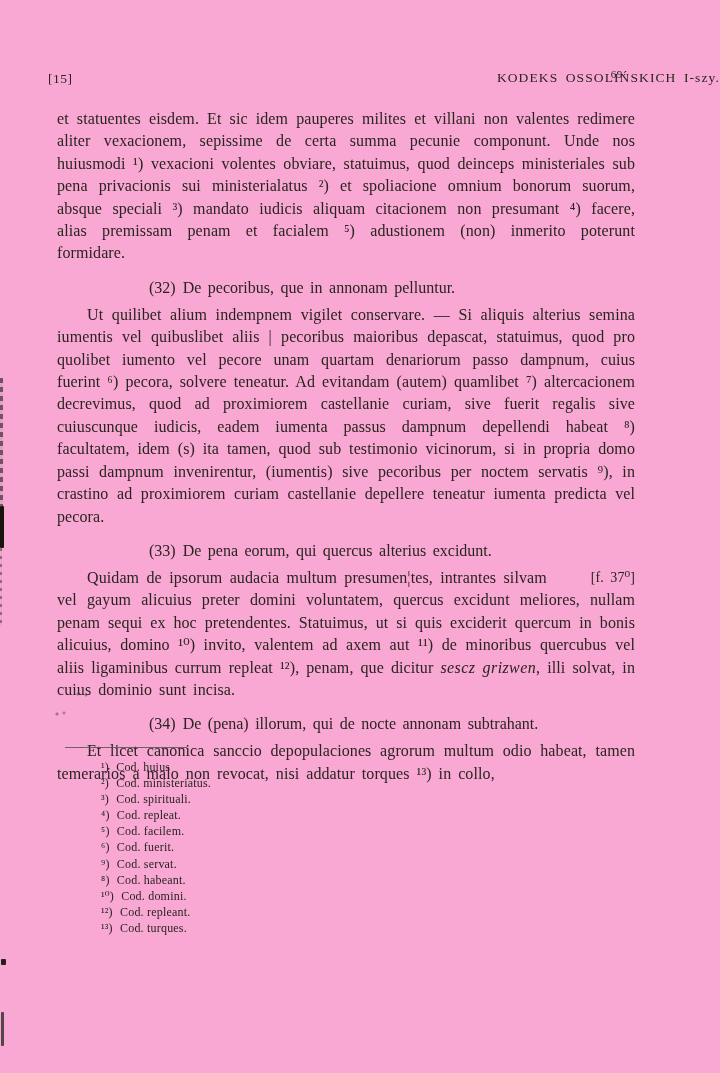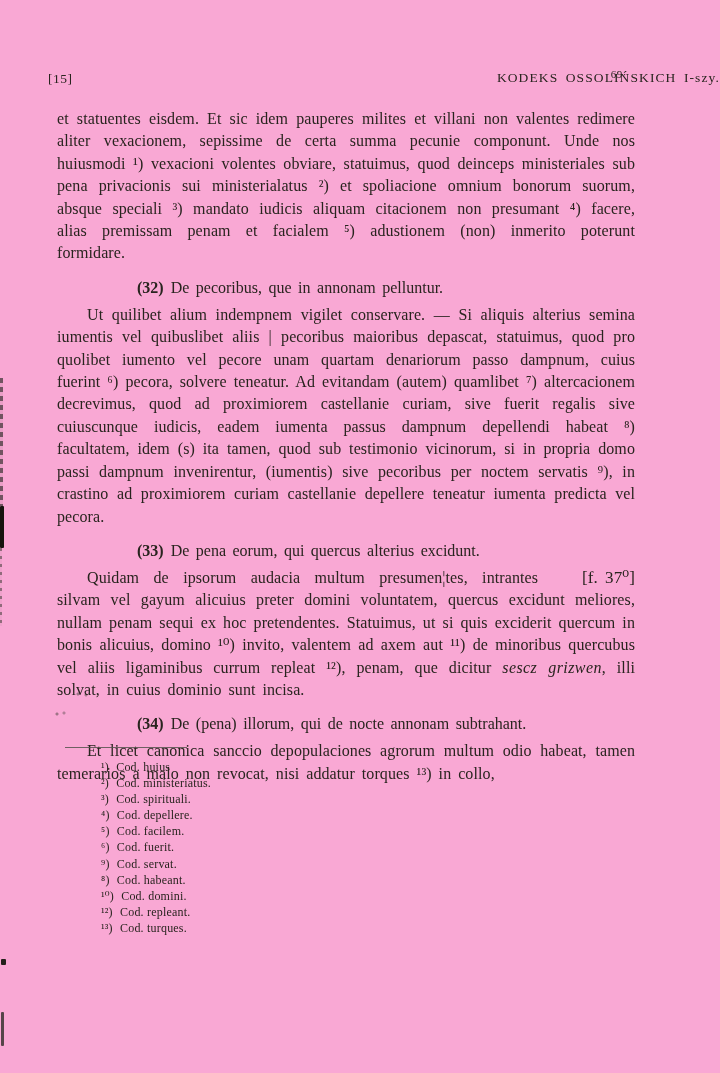--- a/index.html
+++ b/index.html
@@ -34,22 +34,22 @@
   }
   p.indent { text-indent: 30px; }
   h2.section-heading {
     margin: 12px 0 5px 0;
     padding-left: 80px;
     font-size: 16px;
     font-weight: normal;
     line-height: 22px;
     word-spacing: 2.5px;
   }
-  .sec-num { font-weight: bold; margin-right: 7px; }
-  .folio-note { float: right; margin-left: 14px; font-size: 17px; white-space: nowrap; }
+  .sec-num { font-weight: normal; margin-right: 7px; margin-left: 12px; }
+  .folio-note { float: right; margin-left: 14px; font-size: 14px; white-space: nowrap; }
   em { font-style: italic; letter-spacing: .4px; }
 
   
   .footnotes { position: absolute; left: 57px; top: 747px; width: 420px; }
   .fn-rule {
     width: 122px; height: 0;
     border-top: 1px solid #57534d;
     margin: 0 0 11px 8px;
     opacity: .85;
   }
@@ -117,21 +117,21 @@
     <p class="body-para indent">Et licet canonica sanccio depopulaciones agrorum multum odio habeat, tamen temerarios a malo non revocat, nisi addatur torques ¹³) in collo,</p>
 
   </main>
 
   <footer class="footnotes">
     <div class="fn-rule"></div>
     <div>
         <div class="fn-row"><span class="fn-marker">¹)</span> <span class="fn-text">Cod. huius</span></div>
         <div class="fn-row"><span class="fn-marker">²)</span> <span class="fn-text">Cod. ministeriatus.</span></div>
         <div class="fn-row"><span class="fn-marker">³)</span> <span class="fn-text">Cod. spirituali.</span></div>
-        <div class="fn-row"><span class="fn-marker">⁴)</span> <span class="fn-text">Cod. depellere.</span></div>
+        <div class="fn-row"><span class="fn-marker">⁴)</span> <span class="fn-text">Cod. repleat.</span></div>
         <div class="fn-row"><span class="fn-marker">⁵)</span> <span class="fn-text">Cod. facilem.</span></div>
         <div class="fn-row"><span class="fn-marker">⁶)</span> <span class="fn-text">Cod. fuerit.</span></div>
         <div class="fn-row"><span class="fn-marker">⁹)</span> <span class="fn-text">Cod. servat.</span></div>
         <div class="fn-row"><span class="fn-marker">⁸)</span> <span class="fn-text">Cod. habeant.</span></div>
         <div class="fn-row"><span class="fn-marker">¹⁰)</span> <span class="fn-text">Cod. domini.</span></div>
         <div class="fn-row"><span class="fn-marker">¹²)</span> <span class="fn-text">Cod. repleant.</span></div>
         <div class="fn-row"><span class="fn-marker">¹³)</span> <span class="fn-text">Cod. turques.</span></div>
       </div>
   </footer>
 

